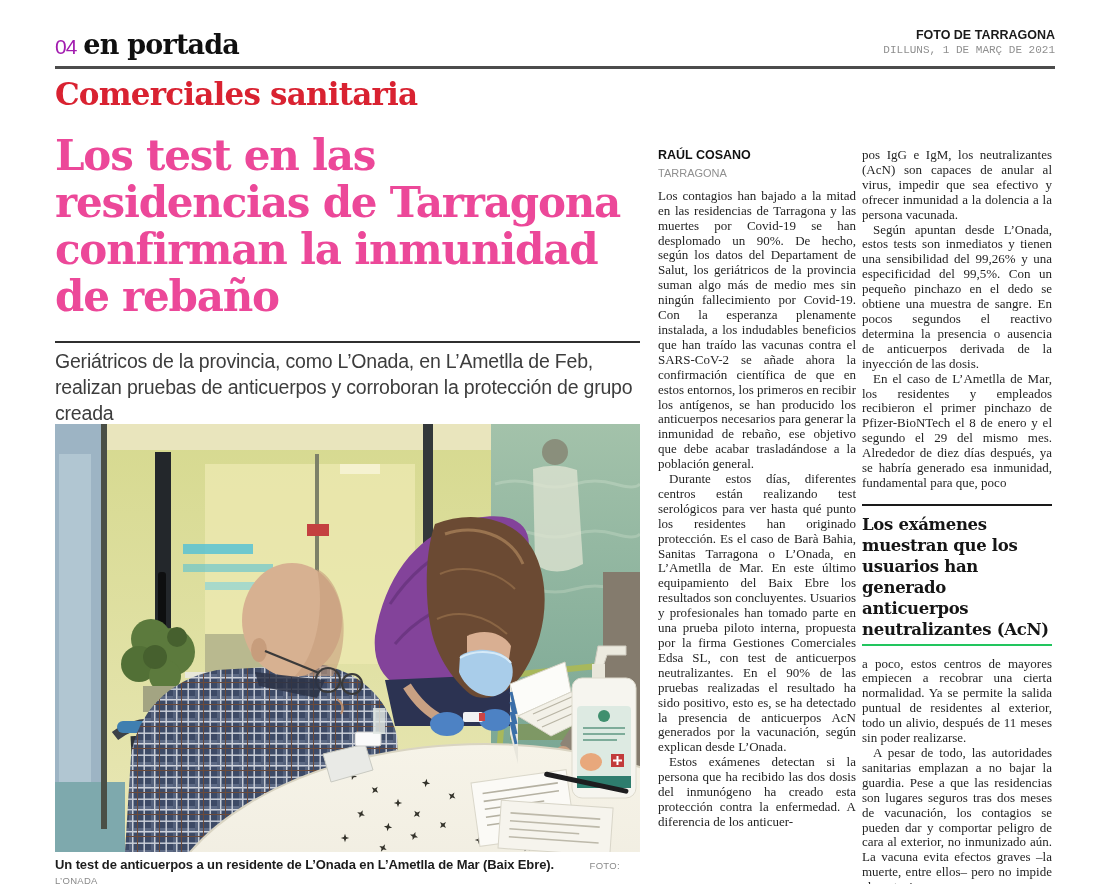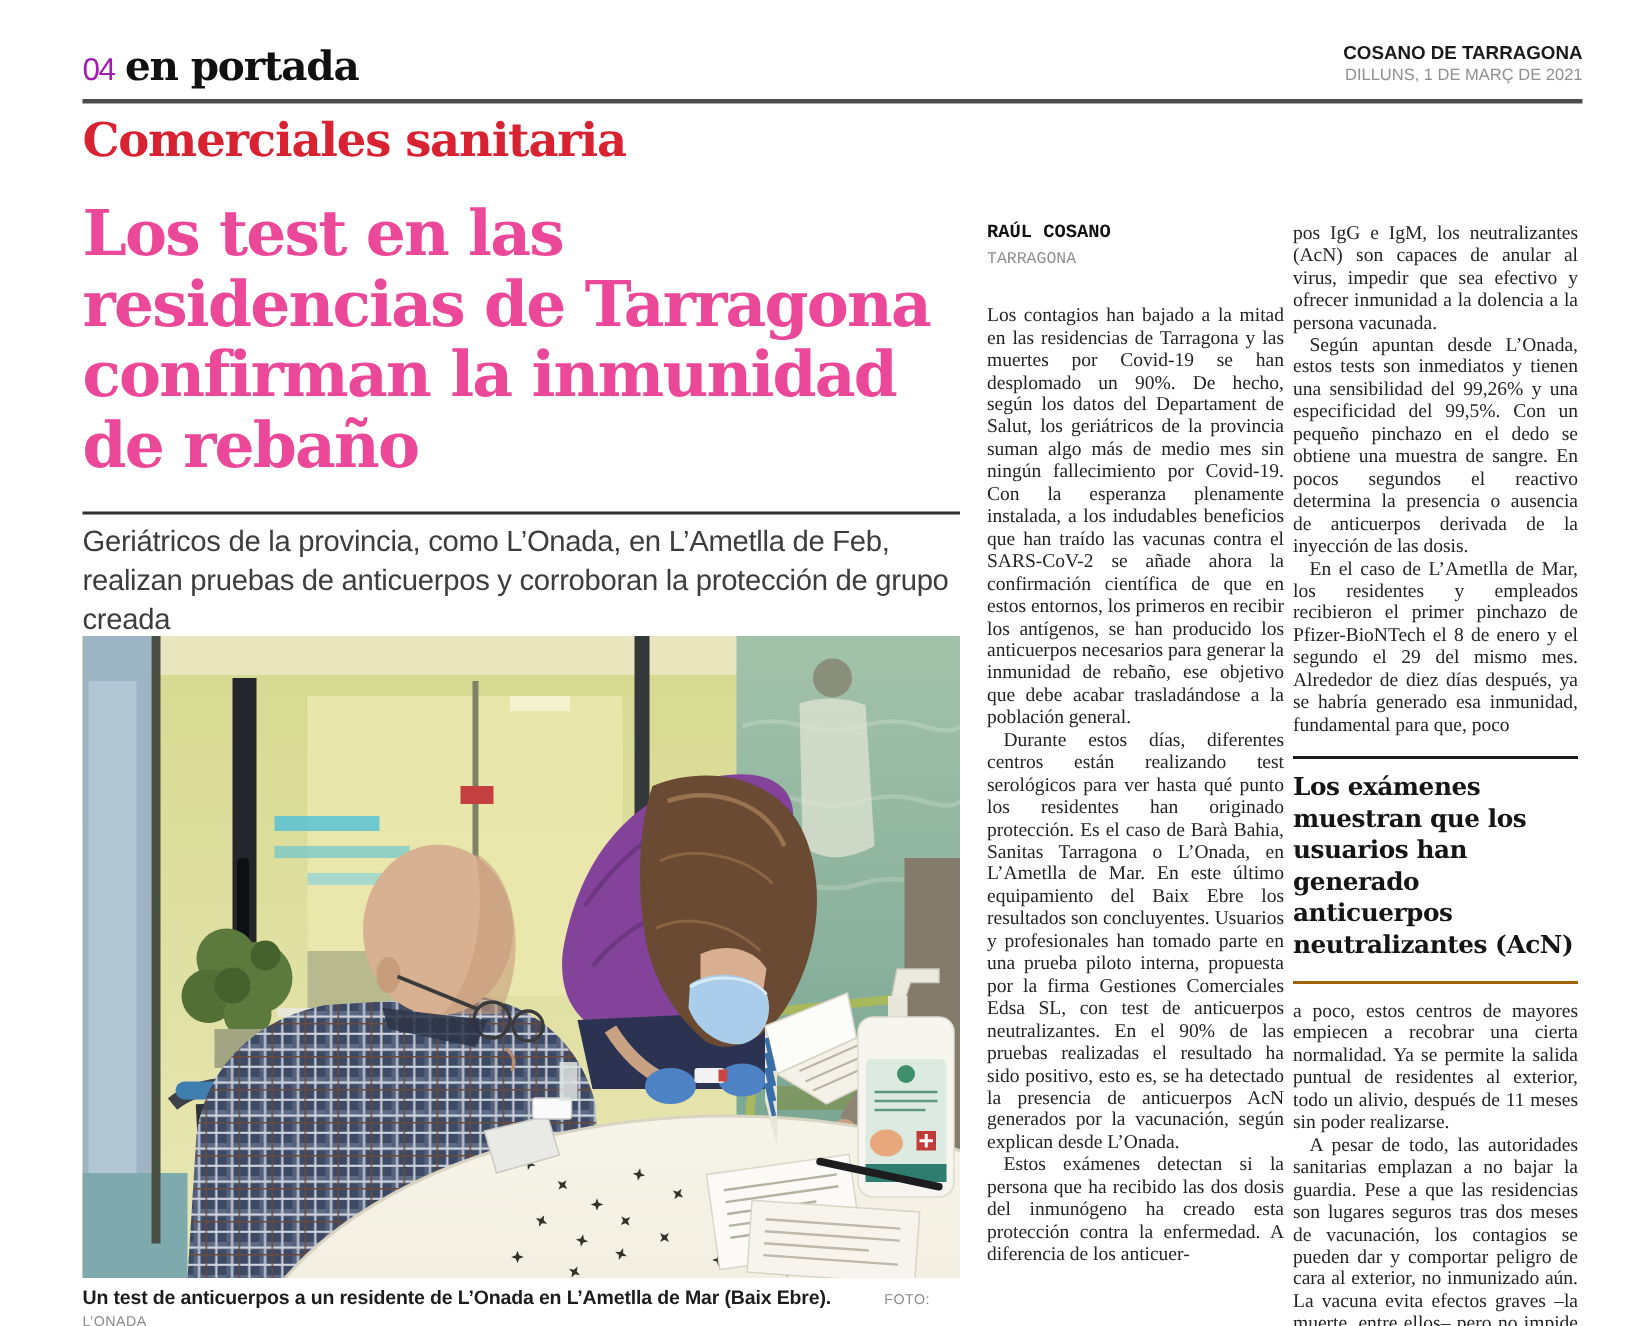--- a/index.html
+++ b/index.html
@@ -7,21 +7,21 @@
         font-family:"Liberation Serif",serif;color:#232323;}
 
   
   .masthead{position:absolute;left:55px;right:45px;top:28px;display:flex;
             justify-content:space-between;align-items:flex-end;}
   .pagenum{font-family:Liberation Sans, sans-serif;font-size:21px;color:#a21caf;letter-spacing:-1px;}
   .section{font-family:"DejaVu Serif",serif;font-size:27px;font-weight:700;color:#101010;
            letter-spacing:-0.8px;margin-left:7px;}
   .mh-right{text-align:right;padding-bottom:4px;}
   .paper{font-family:"Liberation Sans",sans-serif;font-weight:700;font-size:12.5px;color:#1a1a1a;}
-  .date{font-family:Liberation Sans, sans-serif;font-size:11px;color:#8f8f8f;margin-top:2px;}
+  .date{font-family:Liberation Mono, monospace;font-size:11px;color:#8f8f8f;margin-top:2px;}
   .masthead-rule{position:absolute;left:55px;right:45px;top:66px;height:2.5px;background:#4c4c4c;}
 
   .kicker{position:absolute;left:55px;top:76px;margin:0;font-family:"DejaVu Serif",serif;
           font-weight:700;font-size:31px;color:#d92231;letter-spacing:-0.8px;}
 
   .headline{position:absolute;left:55px;top:132px;width:580px;margin:0;
             font-family:"DejaVu Serif",serif;font-weight:700;font-size:42px;line-height:1.12;
             color:#ec4899;letter-spacing:-1.2px;}
 
   .standfirst-rule{position:absolute;left:55px;top:341px;width:585px;height:1.5px;background:#2f2f2f;}
@@ -35,40 +35,40 @@
   .photo figcaption{margin-top:5px;font-family:"Liberation Sans",sans-serif;font-size:13px;
                     color:#1c1c1c;font-weight:700;letter-spacing:-0.1px;}
   .credit{font-weight:400;font-size:9.5px;color:#8a8a8a;letter-spacing:0.3px;padding-left:32px;}
 
   
   .col{position:absolute;top:148px;font-size:13px;line-height:14.9px;text-align:justify;color:#242424;}
   .col1{left:658px;width:198px;}
   .col2{left:862px;width:190px;}
   .col p{margin:0;}
   .col p.ind{text-indent:11px;}
-  .byline{font-family:Liberation Mono, monospace;margin-bottom:22px;}
+  .byline{font-family:Liberation Sans, sans-serif;margin-bottom:8px;}
   .author{font-weight:700;font-size:12.5px;color:#111;}
   .location{font-size:11px;color:#8f8f8f;margin-top:3px;}
 
-  .pullquote{border-top:2px solid #1a1a1a;border-bottom:2px solid #a16207;
-             margin:13px 0 11px;padding:9px 0 13px;}
+  .pullquote{border-top:2px solid #1a1a1a;border-bottom:2px solid #22c55e;
+             margin:13px 0 11px;padding:9px 0 3px;}
   .pullquote p{font-family:"DejaVu Serif",serif;font-weight:700;font-size:16.5px;
                line-height:1.27;text-align:left;color:#151515;letter-spacing:-0.3px;}
 </style>
 </head>
 <body>
 
 <div class="page">
 
   <header class="masthead">
     <div>
       <span class="pagenum">04</span><span class="section">en portada</span>
     </div>
     <div class="mh-right">
-      <div class="paper">COSANO DE TARRAGONA</div>
+      <div class="paper">FOTO DE TARRAGONA</div>
       <div class="date">DILLUNS, 1 DE MARÇ DE 2021</div>
     </div>
   </header>
   <div class="masthead-rule"></div>
 
   <h2 class="kicker">Comerciales sanitaria</h2>
 
   <h1 class="headline">Los test en las residencias de Tarragona confirman la inmunidad de rebaño</h1>
 
   <div class="standfirst-rule"></div>

